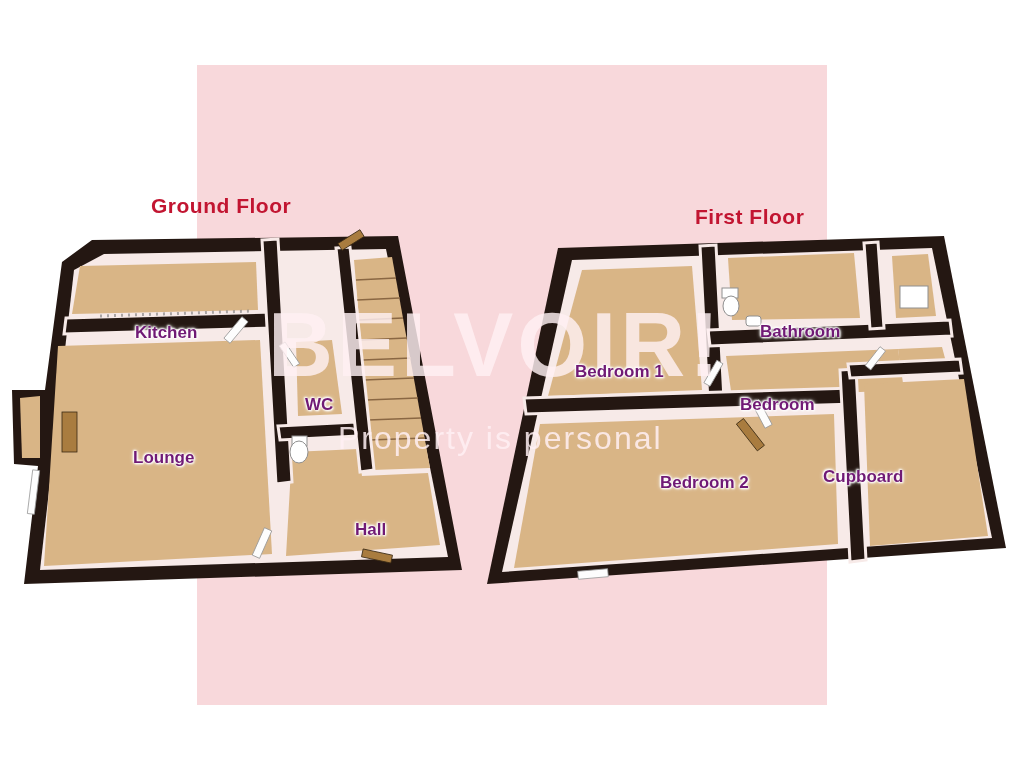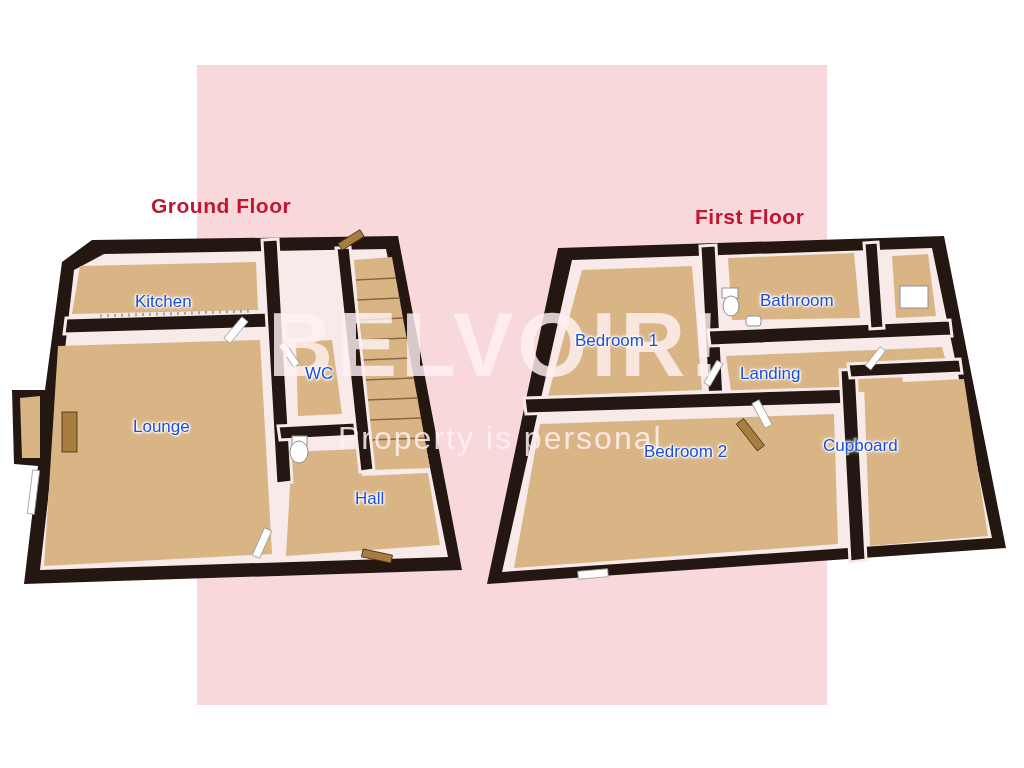--- a/index.html
+++ b/index.html
@@ -19,23 +19,24 @@
   .floor{fill:#d9b586;}
   .step{stroke:#8a6743;stroke-width:1.5;}
   .door-wood{fill:#a97c3f;stroke:#3a2a14;stroke-width:0.8;}
   .door-white{fill:#fdfdfd;stroke:#9a9a9a;stroke-width:0.8;}
   .fixture{fill:#ffffff;stroke:#8f8f8f;stroke-width:1;}
   .floor-title{
     position:absolute;font-weight:bold;font-size:21px;color:#c21531;
     white-space:nowrap;letter-spacing:0.5px;
   }
   .room-label{
-    position:absolute;font-weight:normal;font-size:17px;color:#1d4ed8;
+    position:absolute;font-weight:bold;font-size:17px;color:#701a75;
     white-space:nowrap;
     text-shadow:0 0 3px #fff,0 0 5px #fff,0 0 2px #fff,1px 1px 2px #fff,-1px -1px 2px #fff;
+    margin-top:31px;
   }
   .wm-brand{
     position:absolute;left:268px;top:294px;
     font-size:90px;font-weight:bold;letter-spacing:4px;
     color:rgba(255,240,243,0.82);white-space:nowrap;text-align:right;
   }
   .wm-tag{
     position:absolute;left:338px;top:420px;
     font-size:32px;letter-spacing:2px;
     color:rgba(255,240,243,0.85);white-space:nowrap;
@@ -134,15 +135,15 @@
 <div class="floor-title" style="left:151px;top:194px;">Ground Floor</div>
 <div class="floor-title" style="left:695px;top:205px;">First Floor</div>
 
 <div class="room-label" style="left:135px;top:292px;">Kitchen</div>
 <div class="room-label" style="left:133px;top:417px;">Lounge</div>
 <div class="room-label" style="left:305px;top:364px;">WC</div>
 <div class="room-label" style="left:315px;top:489px;padding-left:40px;">Hall</div>
 
 <div class="room-label" style="left:575px;top:331px;">Bedroom 1</div>
 <div class="room-label" style="left:760px;top:291px;">Bathroom</div>
-<div class="room-label" style="left:740px;top:364px;">Landing</div>
-<div class="room-label" style="left:644px;top:442px;">Bedroom 2</div>
+<div class="room-label" style="left:740px;top:364px;">Bedroom</div>
+<div class="room-label" style="left:660px;top:442px;">Bedroom 2</div>
 <div class="room-label" style="left:823px;top:436px;">Cupboard</div>
 
 </body></html>

